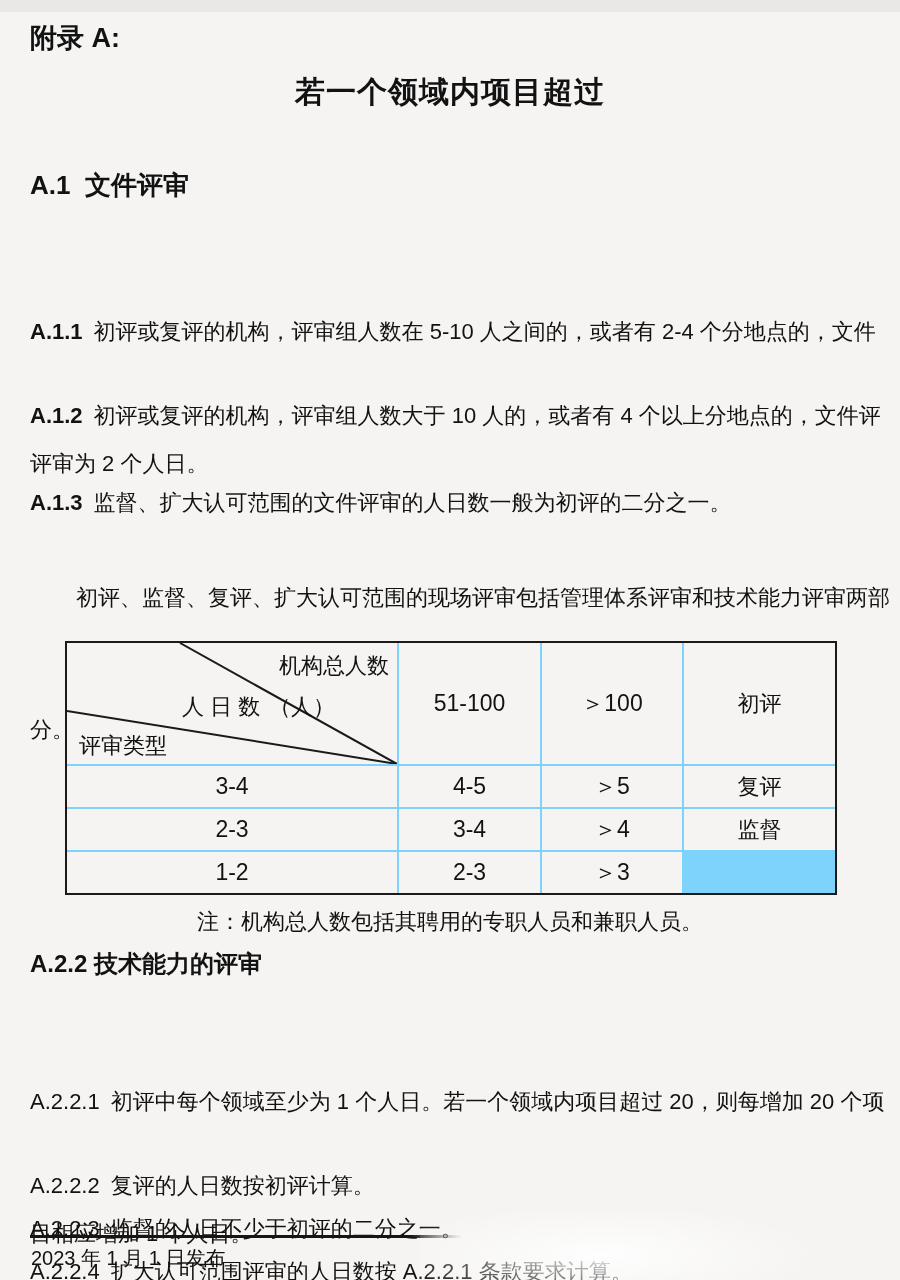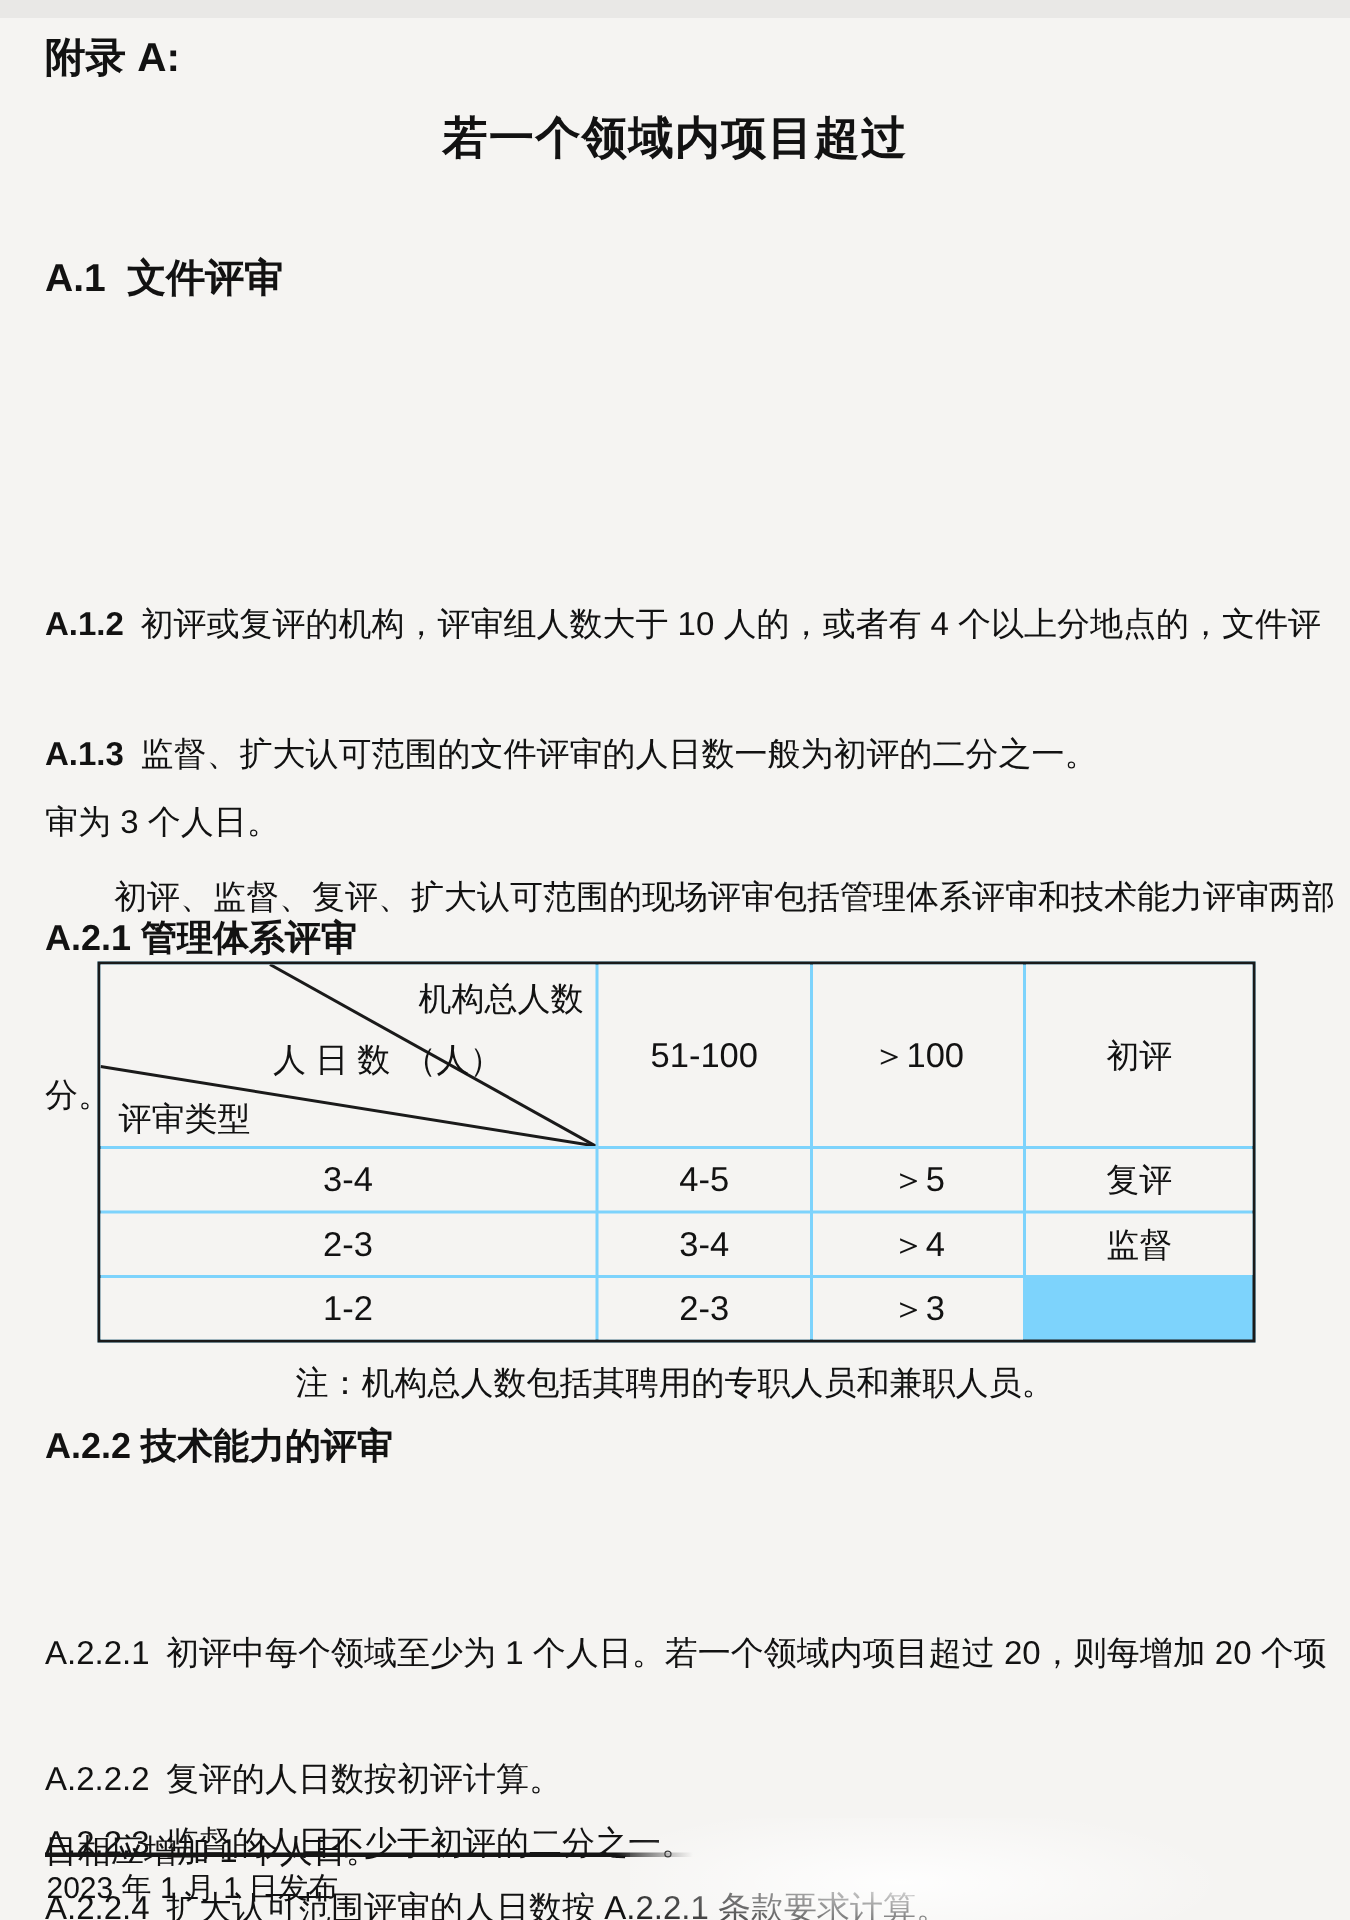--- a/index.html
+++ b/index.html
@@ -44,41 +44,43 @@
 </head>
 <body>
 
 <div class="page">
 
   <div class="abs appendix">附录 A:</div>
   <div class="abs doc-title">若一个领域内项目超过</div>
 
   <div class="abs h1" style="top:156px">A.1  文件评审</div>
 
+  <div class="abs para" style="top:210px">
+    <div class="pline"><span class="plabel bold">A.1.1</span><span>初评或复评的机构，评审组人数在 5-10 人之间的，或者有 2-4 个分地点的，文件</span></div>
+    <div class="pline">评审为 2 个人日。</div>
+  </div>
 
   <div class="abs para" style="top:294px">
     <div class="pline"><span class="plabel bold">A.1.2</span><span>初评或复评的机构，评审组人数大于 10 人的，或者有 4 个以上分地点的，文件评</span></div>
-    <div class="pline">审为 3 个人日。</div>
   </div>
 
   <div class="abs para" style="top:381px">
     <div class="pline"><span class="plabel bold">A.1.3</span><span>监督、扩大认可范围的文件评审的人日数一般为初评的二分之一。</span></div>
   </div>
 
 
   <div class="abs para" style="top:476px">
     <div class="pline indent">初评、监督、复评、扩大认可范围的现场评审包括管理体系评审和技术能力评审两部</div>
     <div class="pline">分。</div>
   </div>
 
   <div class="abs para" style="top:560px">
     <div class="pline indent">现场评审的总人日数为上述管理体系评审和技术能力评审两部分之和。</div>
   </div>
 
-  <div class="abs h2" style="top:597px">A.2.1 管理体系评审</div>
 
   <div class="abs mtable">
 
     <div class="cell corner">
       <svg width="330" height="121" viewBox="0 0 330 121">
         <line x1="113" y1="0" x2="330" y2="121" stroke="#1a1a1a" stroke-width="2"></line>
         <line x1="0" y1="68" x2="330" y2="121" stroke="#1a1a1a" stroke-width="2"></line>
       </svg>
       <span class="c-top-right">机构总人数</span>
       <span class="c-middle">人 日 数</span>

